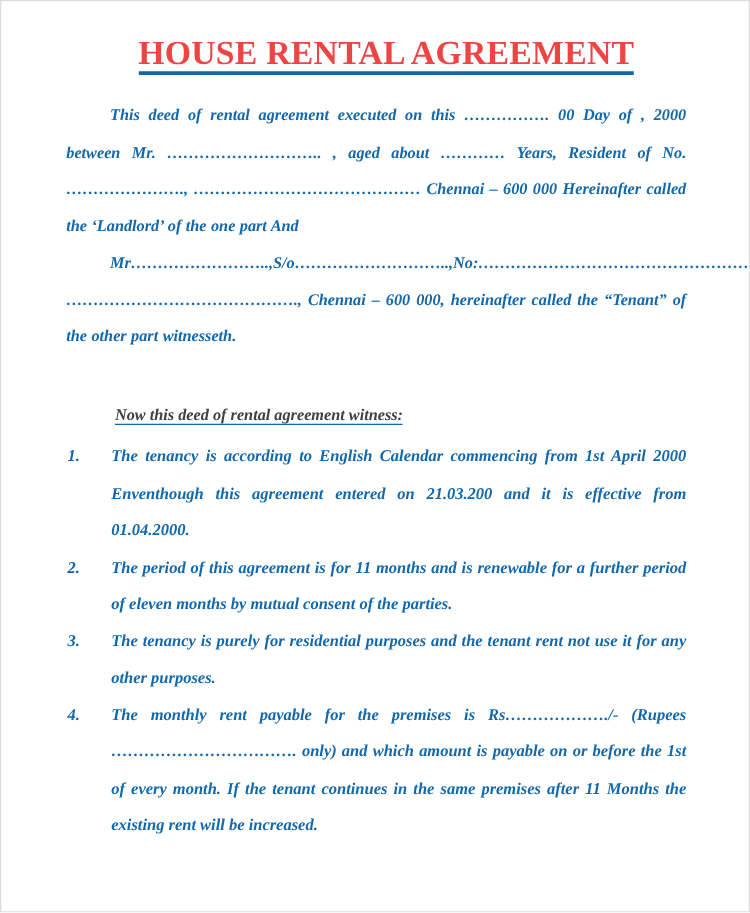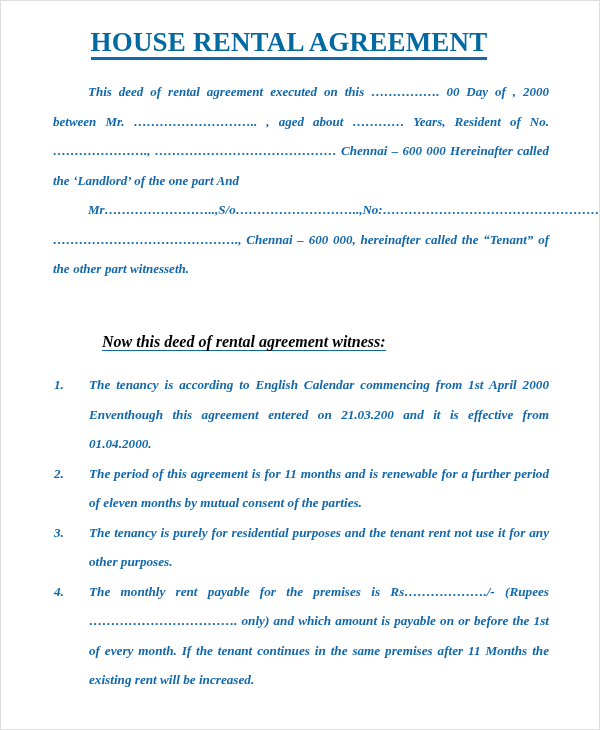--- a/index.html
+++ b/index.html
@@ -15,30 +15,30 @@
     width: 600px;
     height: 730px;
     box-sizing: border-box;
     background: #ffffff;
     border: 1px solid #dcdcdc;
     overflow: hidden;
   }
 
   .doc-title {
     text-align: center;
-    color: #0369a1;
+    color: #ef4444;
     font-family: "Liberation Serif", "DejaVu Serif", serif;
     font-weight: bold;
     font-style: normal;
     font-size: 27px;
     letter-spacing: 0.2px;
     margin: 0;
     padding: 0;
     position: absolute;
-    left: 40px;
+    left: 60px;
     top: 27px;
     width: 496px;
     line-height: 1.05;
   }
   .doc-title .title-text {
     display: inline-block;
     border-bottom: 3px solid #1268ac;
     padding-bottom: 1px;
   }
 
@@ -59,26 +59,26 @@
     text-justify: inter-word;
     margin: 0;
     padding: 0;
     word-spacing: 0.3px;
   }
   p.para.indent {
     text-indent: 35px;
   }
 
   .sub-heading {
-    color: #000000;
+    color: #404040;
     font-style: italic;
     font-weight: bold;
-    font-size: 16px;
+    font-size: 13px;
     line-height: 29.5px;
-    margin: 14px;
+    margin: 4px;
     padding: 0;
     text-indent: 35px;
   }
   .sub-heading span.u {
     border-bottom: 1.4px solid #1268ac;
     padding-bottom: 0px;
   }
 
   .gap-small { height: 29px; }
 

